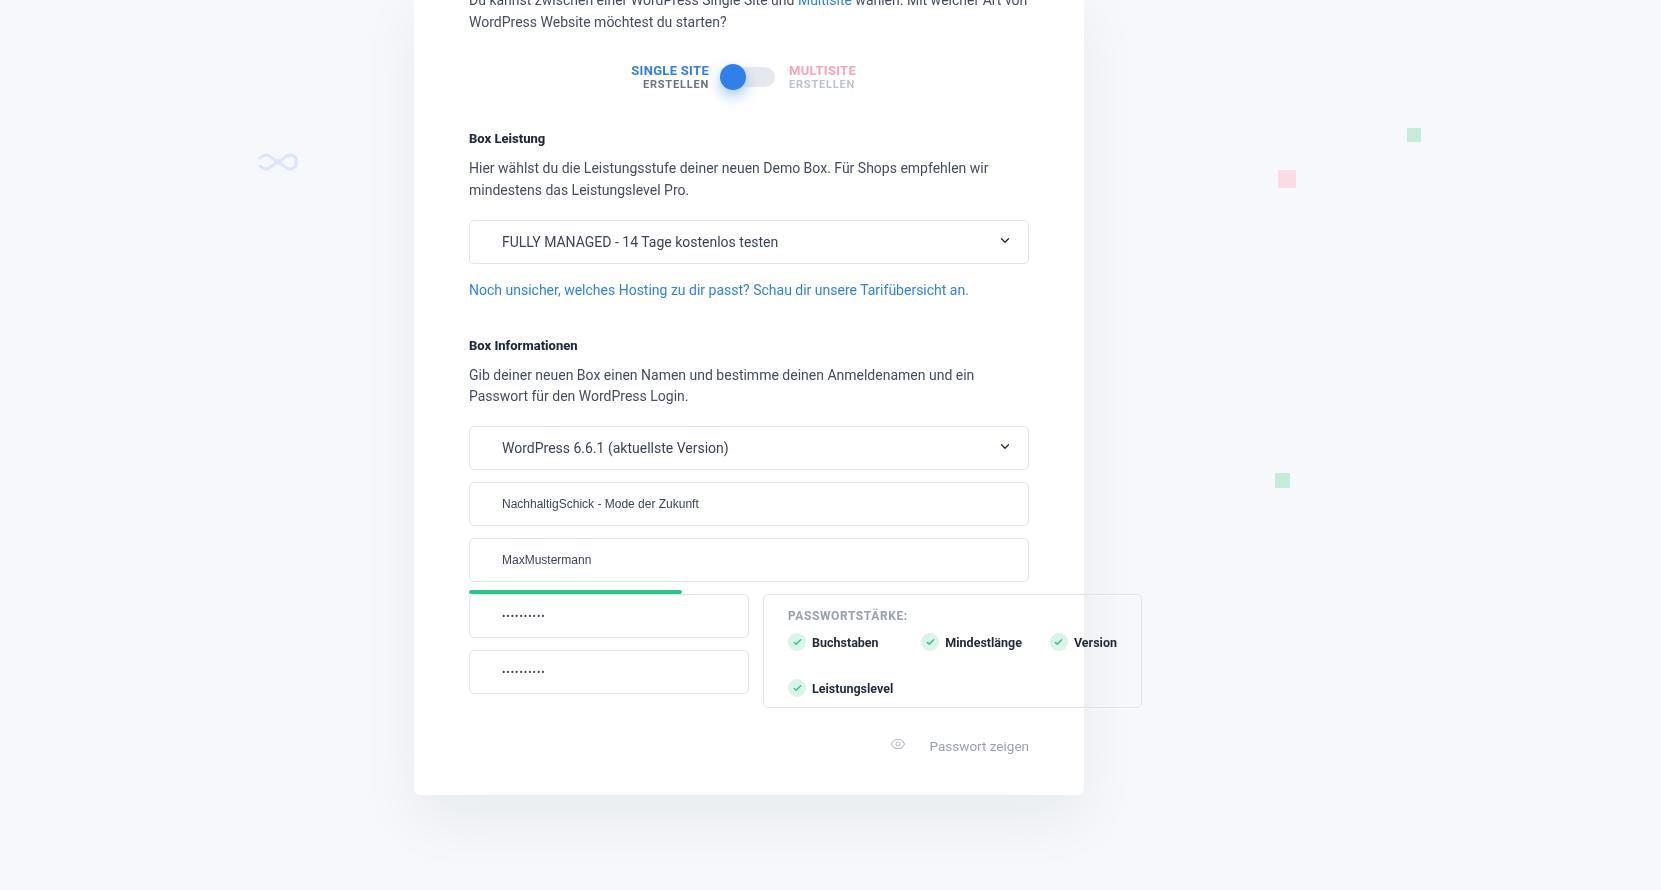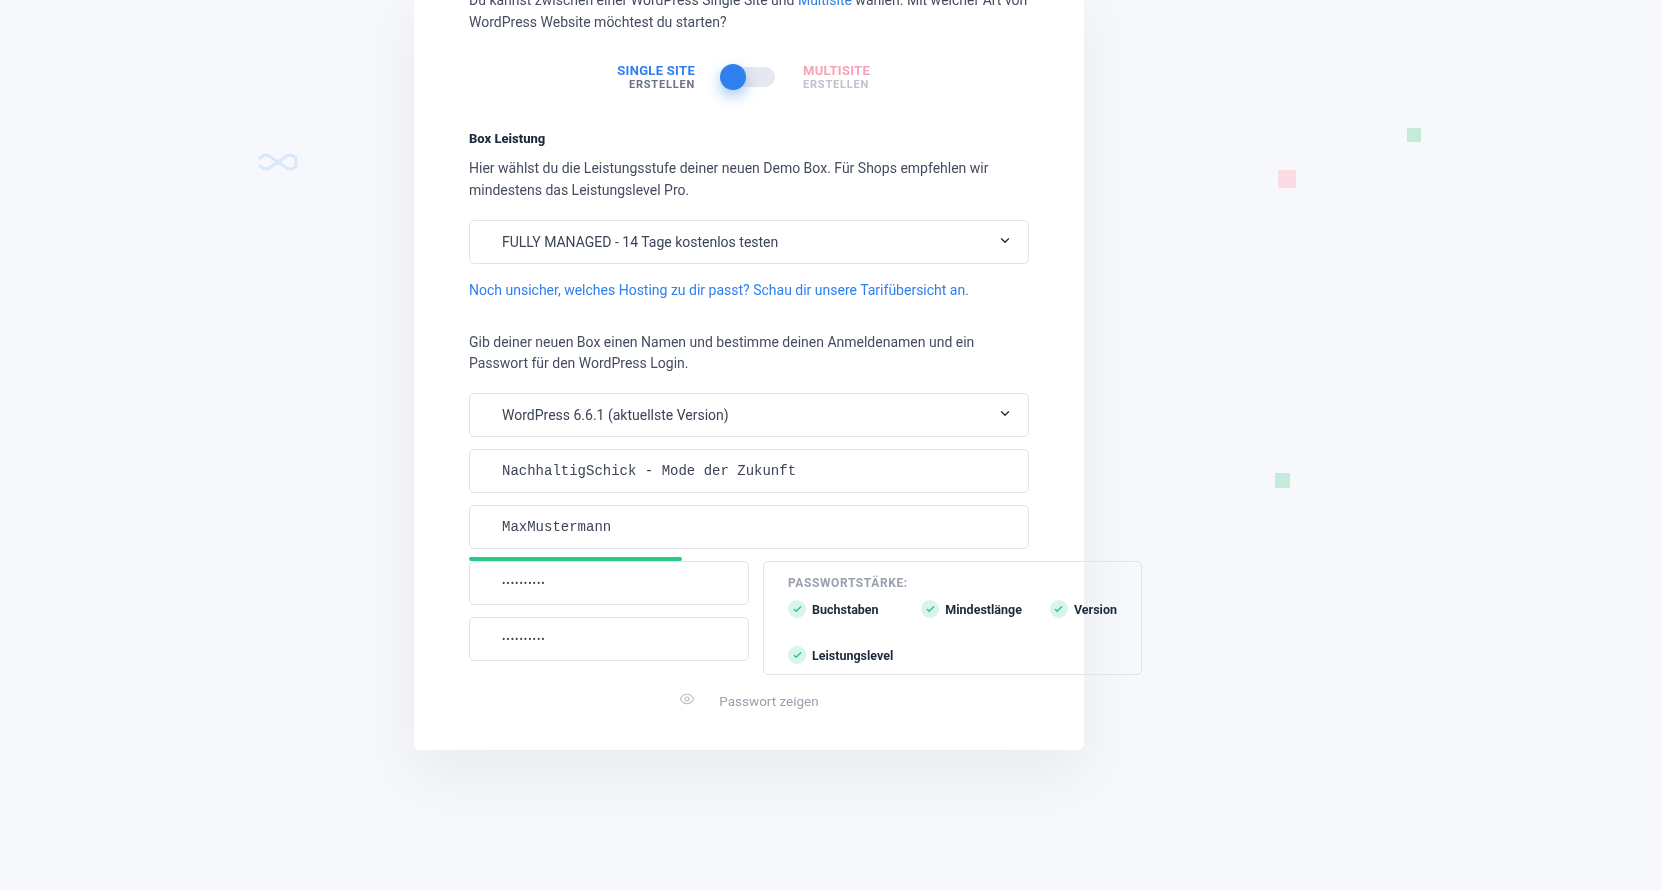--- a/index.html
+++ b/index.html
@@ -21,21 +21,21 @@
   left: 414px;
   top: -15px;
   width: 670px;
   background: #ffffff;
   border-radius: 6px;
   box-shadow: 0 25px 60px rgba(20,30,50,0.06);
   padding: 0 55px 40px 55px;
 }
 .intro-text { color: #444c5f; font-size: 14px; line-height: 1.55; margin-top: 5px; }
 .intro-text a { color: #2f80ed; text-decoration: none; }
-.toggle-block { display: flex; align-items: center; justify-content: center; gap: 28px; margin: 30px 0 40px; }
+.toggle-block { display: flex; align-items: center; justify-content: center; gap: 14px; margin: 30px 0 40px; }
 .toggle-side { text-align: left; min-width: 90px; }
 .toggle-side.left { text-align: right; }
 .ts-title { font-size: 13px; font-weight: 700; letter-spacing: .3px; }
 .ts-title.active { color: #2f80ed; }
 .ts-title.inactive { color: #f6a3b7; }
 .ts-sub { font-size: 11px; font-weight: 700; letter-spacing: .8px; color: #6b7280; }
 .ts-sub.faded { color: #bdc3cd; }
 .switch { position: relative; width: 52px; height: 20px; background: #e5e8ee; border-radius: 14px; }
 .switch-knob { position: absolute; width: 26px; height: 26px; left: -3px; top: -3px; background: #2f80ed; border-radius: 50%; box-shadow: 0 6px 14px rgba(47,128,237,0.45); }
 h3.section-title { font-size: 13px; font-weight: 800; color: #1e2a3b; margin-bottom: 12px; }
@@ -50,24 +50,24 @@
 .section-gap { margin-top: 6px; }
 .pw-row { display: flex; gap: 14px; align-items: flex-start; }
 .pw-col { flex: 0 0 280px; position: relative; }
 .pw-progress { position: absolute; left: 0; top: -4px; height: 4px; width: 76%; background: #28c985; border-radius: 2px; }
 .pw-panel { flex: 1; border: 1px solid #dfe3ea; border-radius: 5px; padding: 14px 24px 10px; font-size: 12px; }
 .pw-panel-title { color: #9aa1ad; font-weight: 700; letter-spacing: .6px; margin-bottom: 10px; }
 .checks { display: grid; grid-template-columns: 1fr 1fr 1fr; row-gap: 10px; column-gap: 8px; gap: 28px; }
 .check-item { display: flex; align-items: center; gap: 6px; color: #1e2a3b; font-weight: 700; font-size: 12.5px; }
 .check-dot { width: 18px; height: 18px; border-radius: 50%; background: #d9f4e8; display: flex; align-items: center; justify-content: center; flex-shrink: 0; }
 .check-dot svg { width: 11px; height: 11px; }
-.reveal-row { text-align: center; margin-top: 16px; color: #9aa1ad; font-size: 13.5px; display: flex; align-items: center; justify-content: center; gap: 24px; cursor: pointer; }
+.reveal-row { text-align: center; margin-top: 28px; color: #9aa1ad; font-size: 13.5px; display: flex; align-items: center; justify-content: flex-end; gap: 24px; cursor: pointer; }
 .reveal-row svg { width: 16px; height: 16px; opacity: .7; }
 .create-btn { display: block; margin: 38px auto 0; background: #28c985; color: #fff; border: none; border-radius: 5px; height: 44px; padding: 0 26px; font-size: 13px; font-weight: 800; letter-spacing: 1px; cursor: pointer; }
-.input-box input { border: none; outline: none; width: 100%; font-size: 14px; color: #3b4556; background: transparent; font-family: Liberation Mono, monospace; }
+.input-box input { border: none; outline: none; width: 100%; font-size: 12px; color: #3b4556; background: transparent; font-family: Liberation Sans, sans-serif; }
 .input-box input::placeholder { color: #3b4556; }
 .dots { letter-spacing: 1px; font-size: 10px; color: #3b4556; }
 </style>
 </head>
 <body>
 
 <div class="bg-deco deco-1">
   <svg viewBox="0 0 40 24" fill="none">
       <path d="M2 8 Q8 2 14 8 T26 8 T38 8 L38 16 Q32 22 26 16 T14 16 T2 16" stroke="#d9e6fb" stroke-width="3" fill="none" stroke-linecap="round"></path>
     </svg>
@@ -103,20 +103,21 @@
     <span>FULLY MANAGED - 14 Tage kostenlos testen</span>
     <span class="chev">
       <svg width="14" height="14" viewBox="0 0 24 24" fill="none">
           <path d="M6 9l6 6 6-6" stroke="#1e2a3b" stroke-width="2.2" stroke-linecap="round" stroke-linejoin="round"></path>
         </svg>
     </span>
   </div>
 
   <a href="#" class="help-link">Noch unsicher, welches Hosting zu dir passt? Schau dir unsere Tarifübersicht an.</a>
 
+  <h3 class="section-title section-gap">Box Informationen</h3>
   <p class="section-desc">Gib deiner neuen Box einen Namen und bestimme deinen Anmeldenamen und ein Passwort für den WordPress Login.</p>
 
   <div class="select-box">
     <span>WordPress 6.6.1 (aktuellste Version)</span>
     <span class="chev">
       <svg width="14" height="14" viewBox="0 0 24 24" fill="none">
           <path d="M6 9l6 6 6-6" stroke="#1e2a3b" stroke-width="2.2" stroke-linecap="round" stroke-linejoin="round"></path>
         </svg>
     </span>
   </div>

